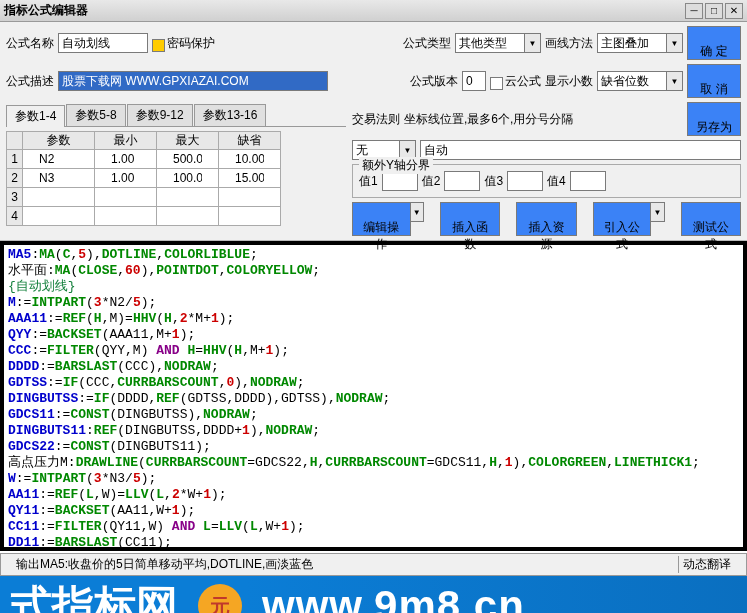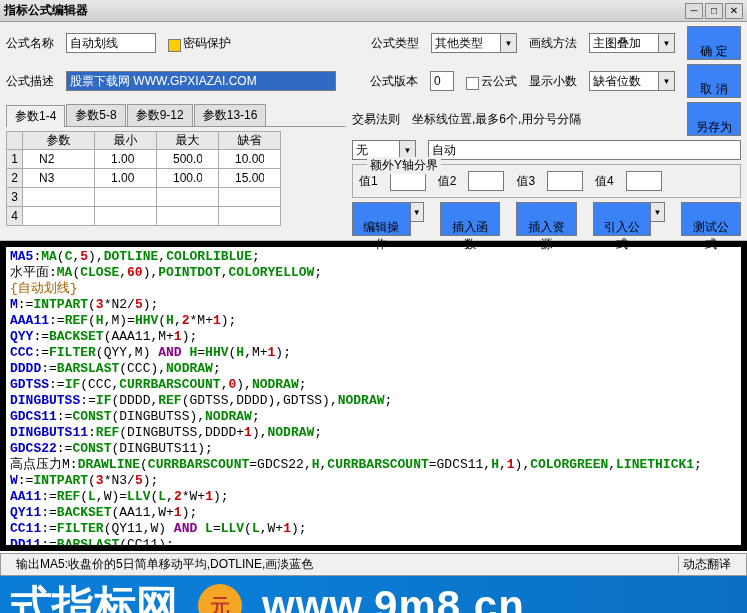--- a/index.html
+++ b/index.html
@@ -2,48 +2,48 @@
 <html><head>
 <meta charset="utf-8">
 <style>
 * { box-sizing: border-box; margin: 0; padding: 0; }
 body { font-family: "SimSun", "宋体", sans-serif; font-size: 12px; background: #fff; width: 747px; }
 .titlebar { background: linear-gradient(#e8e8e8, #d0d0d0); height: 22px; display: flex; align-items: center; padding: 0 4px; border-bottom: 1px solid #999; }
 .titlebar-text { flex: 1; font-weight: bold; }
 .titlebar-btns { display: flex; gap: 2px; }
 .titlebar-btn { width: 18px; height: 16px; border: 1px solid #888; background: #ddd; display: flex; align-items: center; justify-content: center; cursor: pointer; font-size: 10px; }
 .form-area { padding: 4px 6px; background: #f0f0f0; border-bottom: 1px solid #bbb; }
-.row { display: flex; align-items: center; gap: 12px; margin-bottom: 4px; }
+.row { display: flex; align-items: center; gap: 4px; margin-bottom: 4px; }
 .label { white-space: nowrap; }
 .input { border: 1px solid #7a7a7a; background: #fff; height: 20px; padding: 1px 3px; font-size: 12px; font-family: inherit; }
 .input.sel { background: #316ac5; color: #fff; }
 .combo { position: relative; display: inline-flex; }
 .combo .arrow { width: 16px; height: 20px; border: 1px solid #7a7a7a; border-left: none; background: #e8e8e8; display: flex; align-items: center; justify-content: center; font-size: 8px; cursor: pointer; }
 .btn { border: 1px solid #7a7a7a; background: #3b82f6; height: 18px; padding: 16px 8px; cursor: pointer; font-family: inherit; font-size: 12px; }
 .checkbox { display: inline-flex; align-items: flex-end; gap: 2px; }
 .checkbox .box { width: 13px; height: 13px; border: 1px solid #7a7a7a; background: #fff; }
 .tabs { display: flex; border-bottom: 1px solid #999; margin-top: 2px; }
 .tab { padding: 2px 8px; border: 1px solid #999; border-bottom: none; background: #e0e0e0; margin-right: 1px; cursor: pointer; font-size: 12px; }
 .tab.active { background: #f0f0f0; position: relative; top: 1px; }
 .param-table { margin-top: 4px; }
 .param-table table { border-collapse: collapse; }
 .param-table th, .param-table td { border: 1px solid #aaa; padding: 0; font-weight: normal; font-size: 12px; }
 .param-table th { background: #e8e8e8; text-align: center; height: 18px; }
 .param-table td input { border: none; width: 100%; height: 18px; padding: 1px 16px; font-size: 12px; font-family: inherit; }
 .param-table .rownum { width: 16px; text-align: center; background: #e8e8e8; }
 .fieldset { border: 1px solid #aaa; margin: 2px 0; padding: 4px 6px 6px; position: relative; }
-.fieldset-title { position: absolute; top: -8px; left: 14px; background: #f0f0f0; padding: 0 3px; font-size: 12px; }
+.fieldset-title { position: absolute; top: -8px; left: 6px; background: #f0f0f0; padding: 0 3px; font-size: 12px; }
 .right-col { flex: 1; }
 .btn-row { display: flex; gap: 16px; margin-top: 4px; justify-content: flex-start; }
-.code-area { border: 6px solid #000000; background: #fff; height: 310px; overflow: auto; padding: 2px 4px; font-family: "Consolas", "Courier New", monospace; font-size: 13px; line-height: 16px; white-space: pre; }
+.code-area { border: 4px solid #000000; background: #fff; height: 310px; overflow: auto; padding: 2px 4px; font-family: "Consolas", "Courier New", monospace; font-size: 13px; line-height: 16px; white-space: pre; }
 .kw-blue { color: #0000cc; font-weight: bold; }
 .kw-green { color: #008800; font-weight: bold; }
 .kw-red { color: #cc0000; font-weight: bold; }
 .kw-black { color: #000; }
-.kw-gray { color: #a16207; text-align: center; }
+.kw-gray { color: #15803d; text-align: center; }
 .kw-purple { color: #880088; font-weight: bold; }
 .output-bar { border: 1px solid #999; background: #f0f0f0; padding: 2px 15px; display: flex; font-size: 12px; margin-top: 2px; }
 .output-bar .left { flex: 1; }
 .output-bar .right { border-left: 1px solid #999; padding-left: 4px; }
 .watermark { height: 60px; background: linear-gradient(90deg, #0b7dd6 0%, #0b7dd6 33%, #0a6fc0 100%); display: flex; align-items: center; padding: 0 10px; position: relative; overflow: hidden; }
 .wm-left { font-size: 42px; font-weight: bold; color: #fff; font-family: "Microsoft YaHei", sans-serif; }
 .wm-coin { width: 44px; height: 44px; background: #f5a623; border-radius: 50%; margin: 0 20px; position: relative; display:flex; align-items:center; justify-content:center; color:#c0392b; font-size:20px; font-weight:bold; }
 .wm-right { font-size: 42px; font-weight: bold; color: #fff; font-family: Arial, sans-serif; letter-spacing: 1px; }
 .top-grid { display: flex; gap: 6px; }
 .left-block { width: 340px; }

